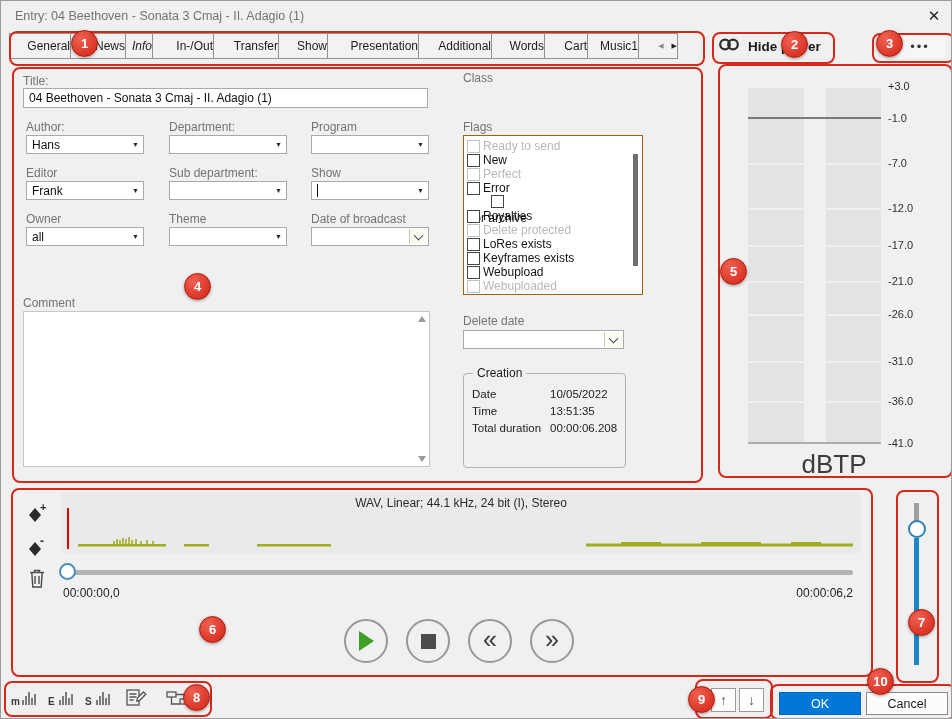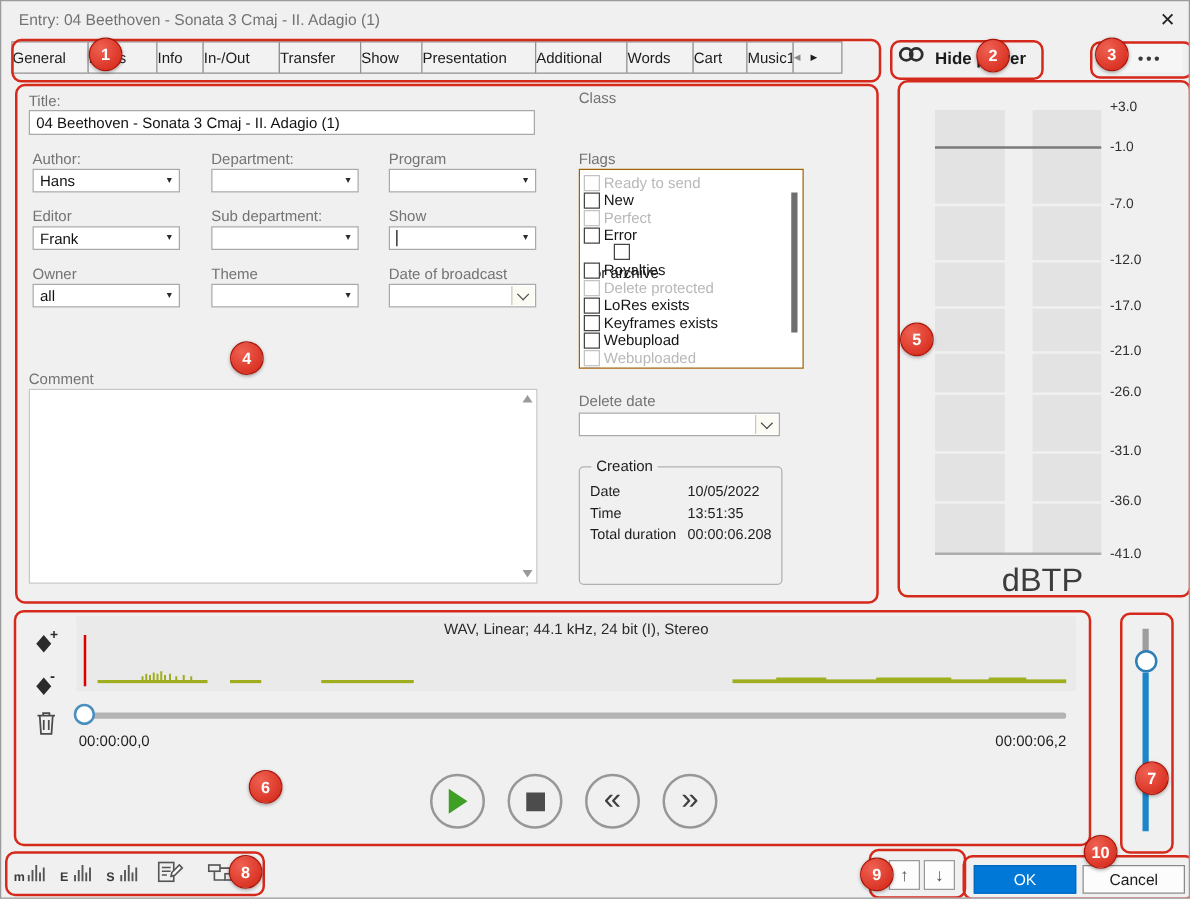--- a/index.html
+++ b/index.html
@@ -7,21 +7,21 @@
   #win{position:relative;width:952px;height:719px;background:#f1f0f0;border:1px solid #9b9b9b;box-sizing:border-box;overflow:hidden;font-family:"Liberation Sans",sans-serif;}
   .abs{position:absolute;}
   .lbl{font-size:12px;color:#737373;white-space:nowrap;}
   .input,.combo{background:#fff;border:1px solid #a9a9a9;box-sizing:border-box;display:flex;align-items:center;font-size:12px;color:#111;}
   .combo{justify-content:space-between;padding:0 4px 0 5px;}
   .combo-arr{font-size:7px;color:#2b2b2b;line-height:1;}
   .input{padding:0 5px;}
   .chev{display:inline-block;width:6px;height:6px;border-right:1.6px solid #4a4a4a;border-bottom:1.6px solid #4a4a4a;transform:rotate(45deg);margin-top:-3px;}
   .date-btn{position:absolute;right:1px;top:1px;bottom:1px;width:17px;background:#fbfbf4;border-left:1px solid #c9c9b8;display:flex;align-items:center;justify-content:center;}
   
-  .tab{height:26px;border:1px solid #919191;background:#f3f2f2;display:flex;align-items:center;justify-content:flex-start;font-size:12px;color:#1c1c1c;box-sizing:border-box;margin-left:-1px;white-space:nowrap;}
+  .tab{height:26px;border:1px solid #919191;background:#f3f2f2;display:flex;align-items:center;justify-content:flex-end;font-size:12px;color:#1c1c1c;box-sizing:border-box;margin-left:-1px;white-space:nowrap;}
   
   #flaglist{background:#fff;border:1px solid #a16207;overflow:hidden;}
   .flag-row{position:absolute;left:3px;height:14px;display:flex;align-items:center;gap:3px;}
   .cb{width:11px;height:11px;border:1px solid #454545;background:#fff;flex:0 0 auto;}
   .flag-label{font-size:12px;color:#141414;white-space:nowrap;}
   .flag-row[data-state="disabled"] .flag-label{color:#b8b8b8;}
   .flag-row[data-state="disabled"] .cb{border-color:#c3c3c3;}
   
   .mbar{background:#e4e3e3;}
   .msep{background:#f1f0f0;height:2px;}
@@ -55,21 +55,21 @@
       <span>✕</span>
     </div>
 
   <div class="abs" style="left:9px;top:32px;display:flex;">
     <div class="tab" style="width:62px;">
         <span>General</span>
       </div>
     <div class="tab" style="width:56px;">
         <span>News</span>
       </div>
-    <div class="tab" style="width:38px;">
+    <div class="tab" style="width:28px;font-style:italic;">
         <span>Info</span>
       </div>
     <div class="tab" style="width:62px;">
         <span>In-/Out</span>
       </div>
     <div class="tab" style="width:66px;">
         <span>Transfer</span>
       </div>
     <div class="tab" style="width:50px;">
         <span>Show</span>
@@ -79,21 +79,21 @@
       </div>
     <div class="tab" style="width:74px;">
         <span>Additional</span>
       </div>
     <div class="tab" style="width:54px;">
         <span>Words</span>
       </div>
     <div class="tab" style="width:44px;">
         <span>Cart</span>
       </div>
-    <div class="tab" style="width:38px;">
+    <div class="tab" style="width:52px;">
         <span>Music1</span>
       </div>
     <div class="tab" style="width:40px;gap:8px;font-size:7px;">
       <span style="color:#8a8a8a;">◀</span>
       <span style="color:#1c1c1c;">▶</span>
     </div>
   </div>
 
   <div class="abs" style="left:716px;top:33px;height:24px;display:flex;align-items:center;gap:7px;">
     <span><svg width="24" height="17">

